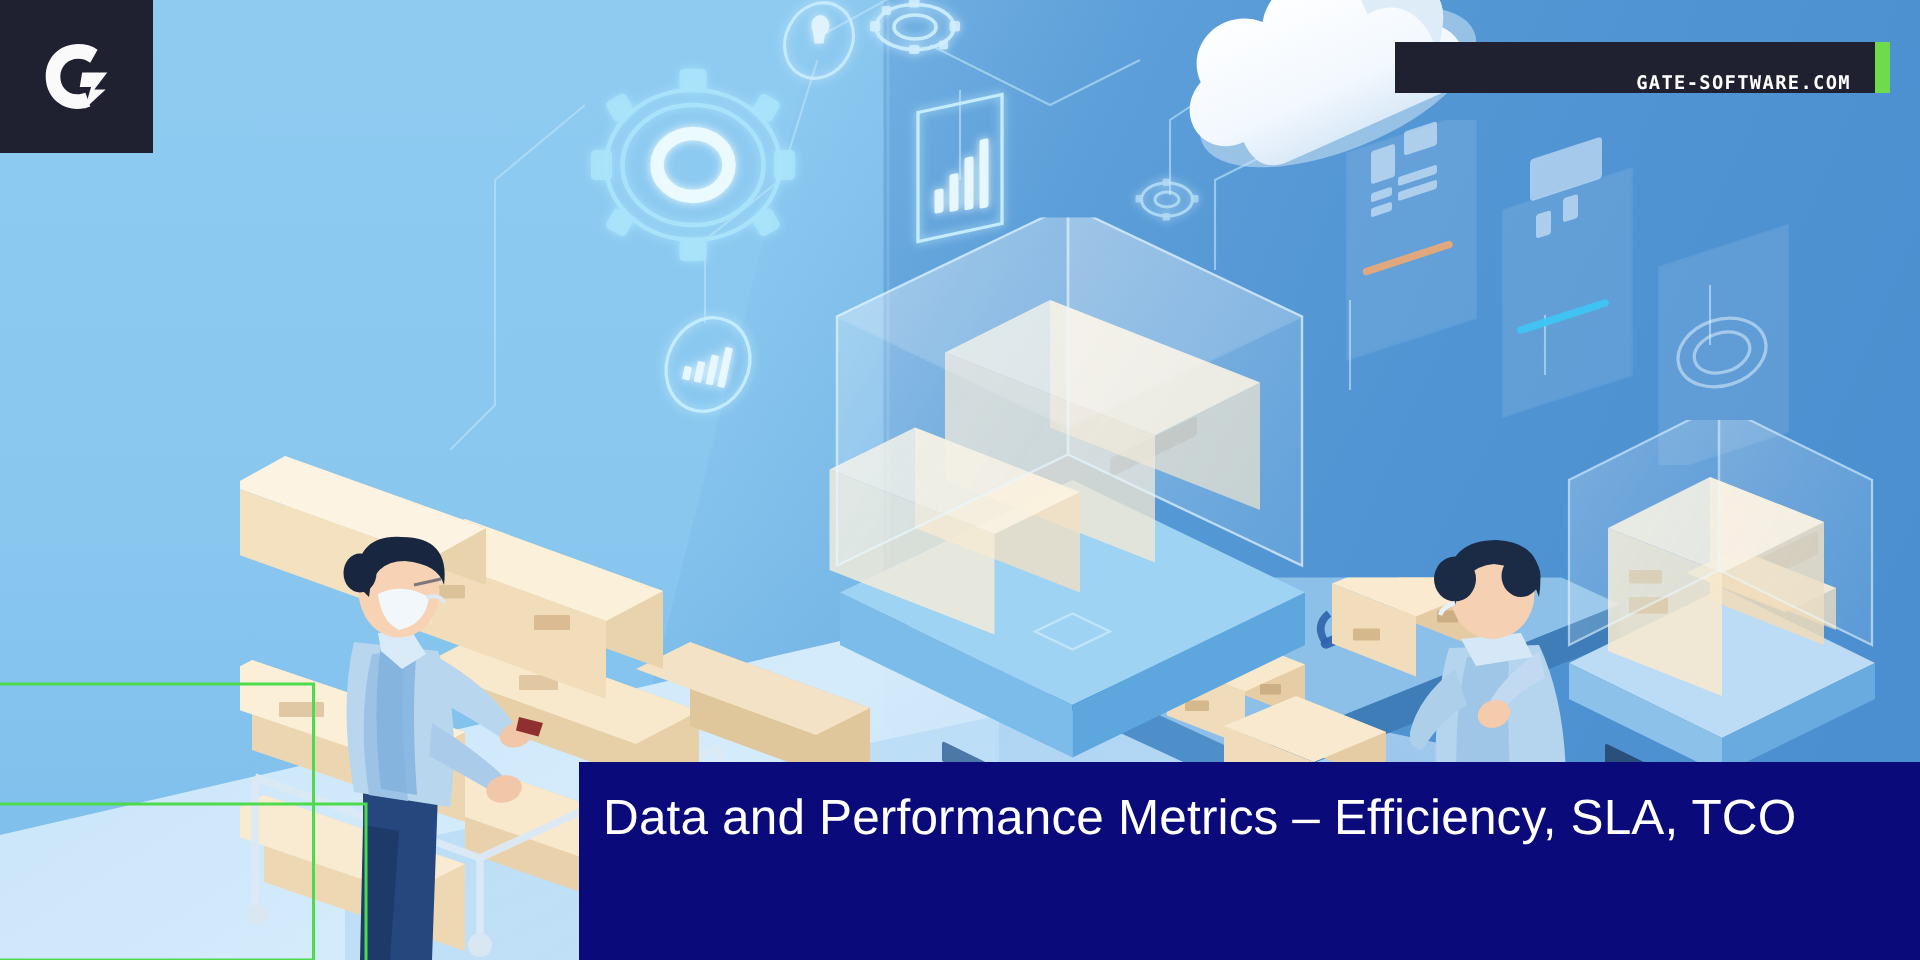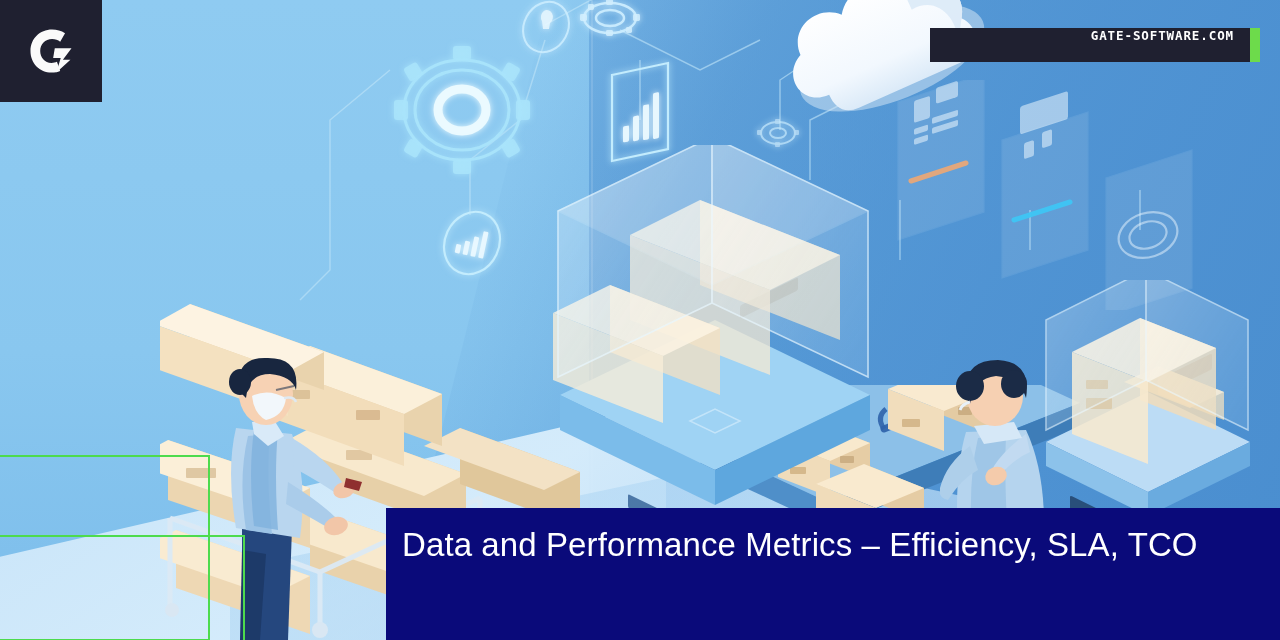--- a/index.html
+++ b/index.html
@@ -71,21 +71,21 @@
     display:flex; align-items:center; justify-content:center;
     z-index:40;
   }
   #logo-badge svg{ width:54px; height:54px; display:block; }
 
   
   #url-badge{
     position:absolute; right:30px; top:28px;
     height:34px; width:320px;
     background:#1f2030;
-    display:flex; align-items:flex-start; justify-content:flex-end;
+    display:flex; align-items:flex-end; justify-content:flex-end;
     padding-right:16px;
     z-index:40;
   }
   #url-badge .txt{
     color:#ffffff;
     font-family:"DejaVu Sans Mono", monospace;
     font-size:12.5px;
     font-weight:700;
     letter-spacing:.9px;
   }

